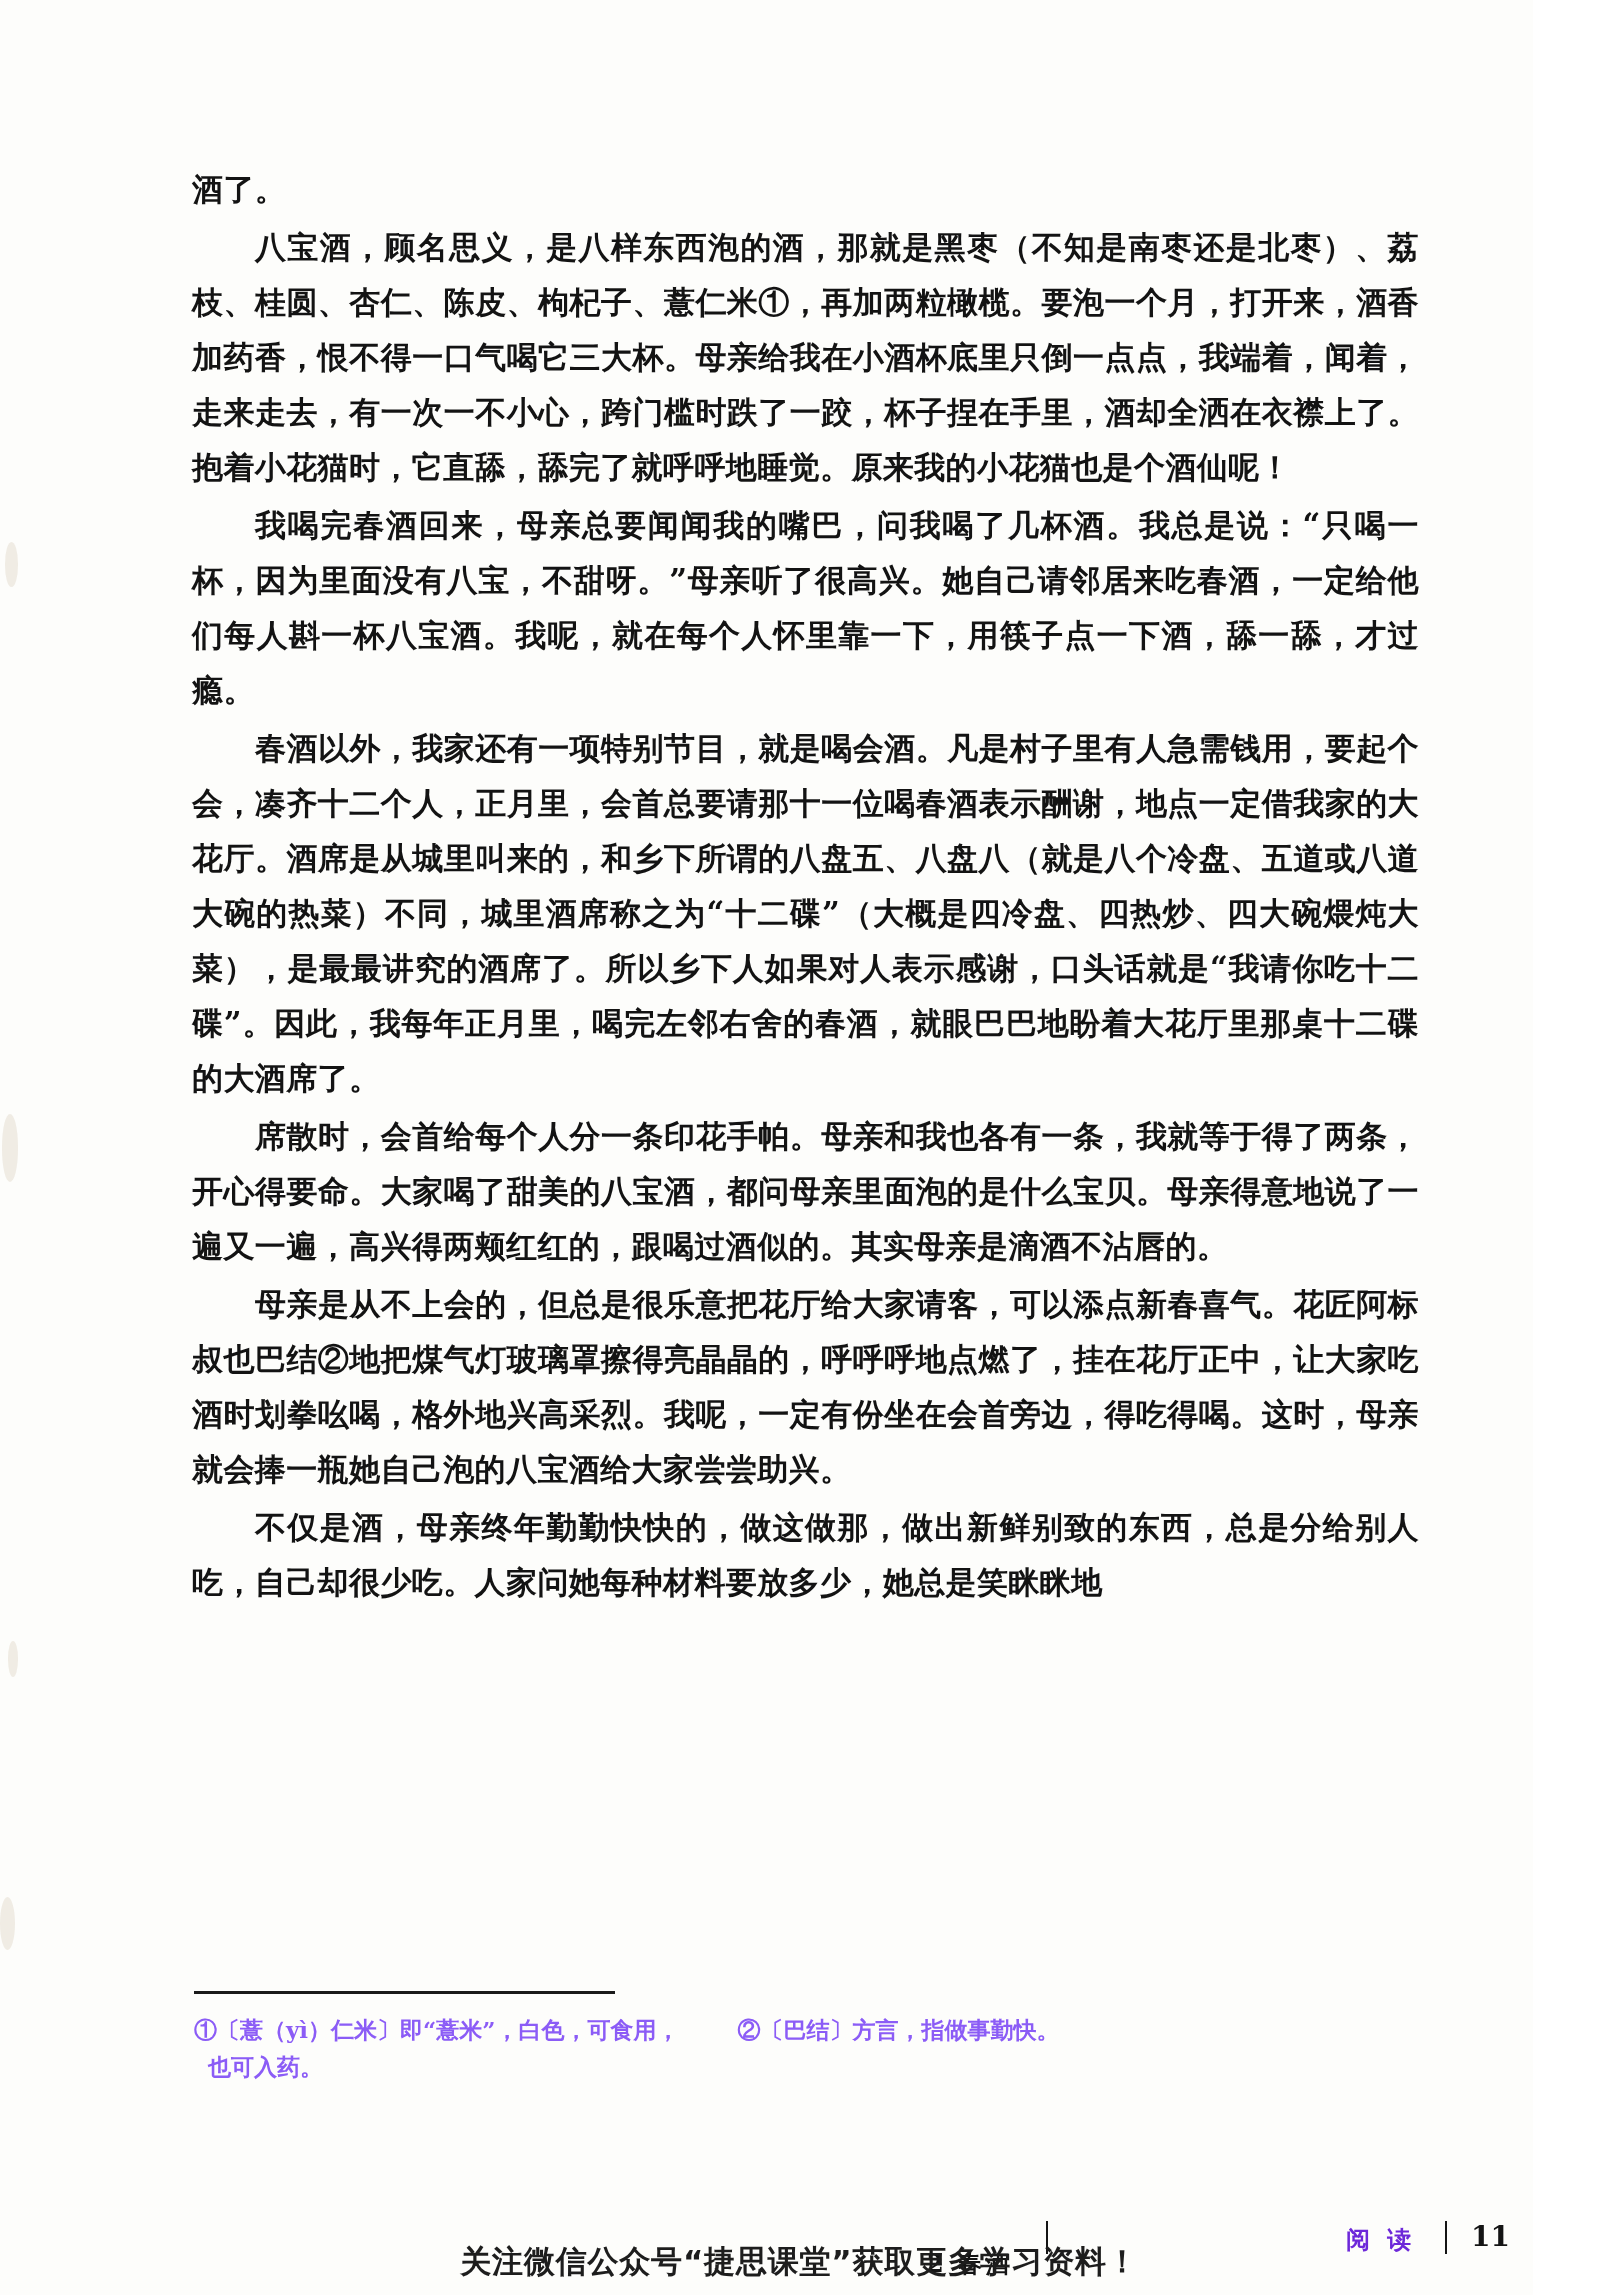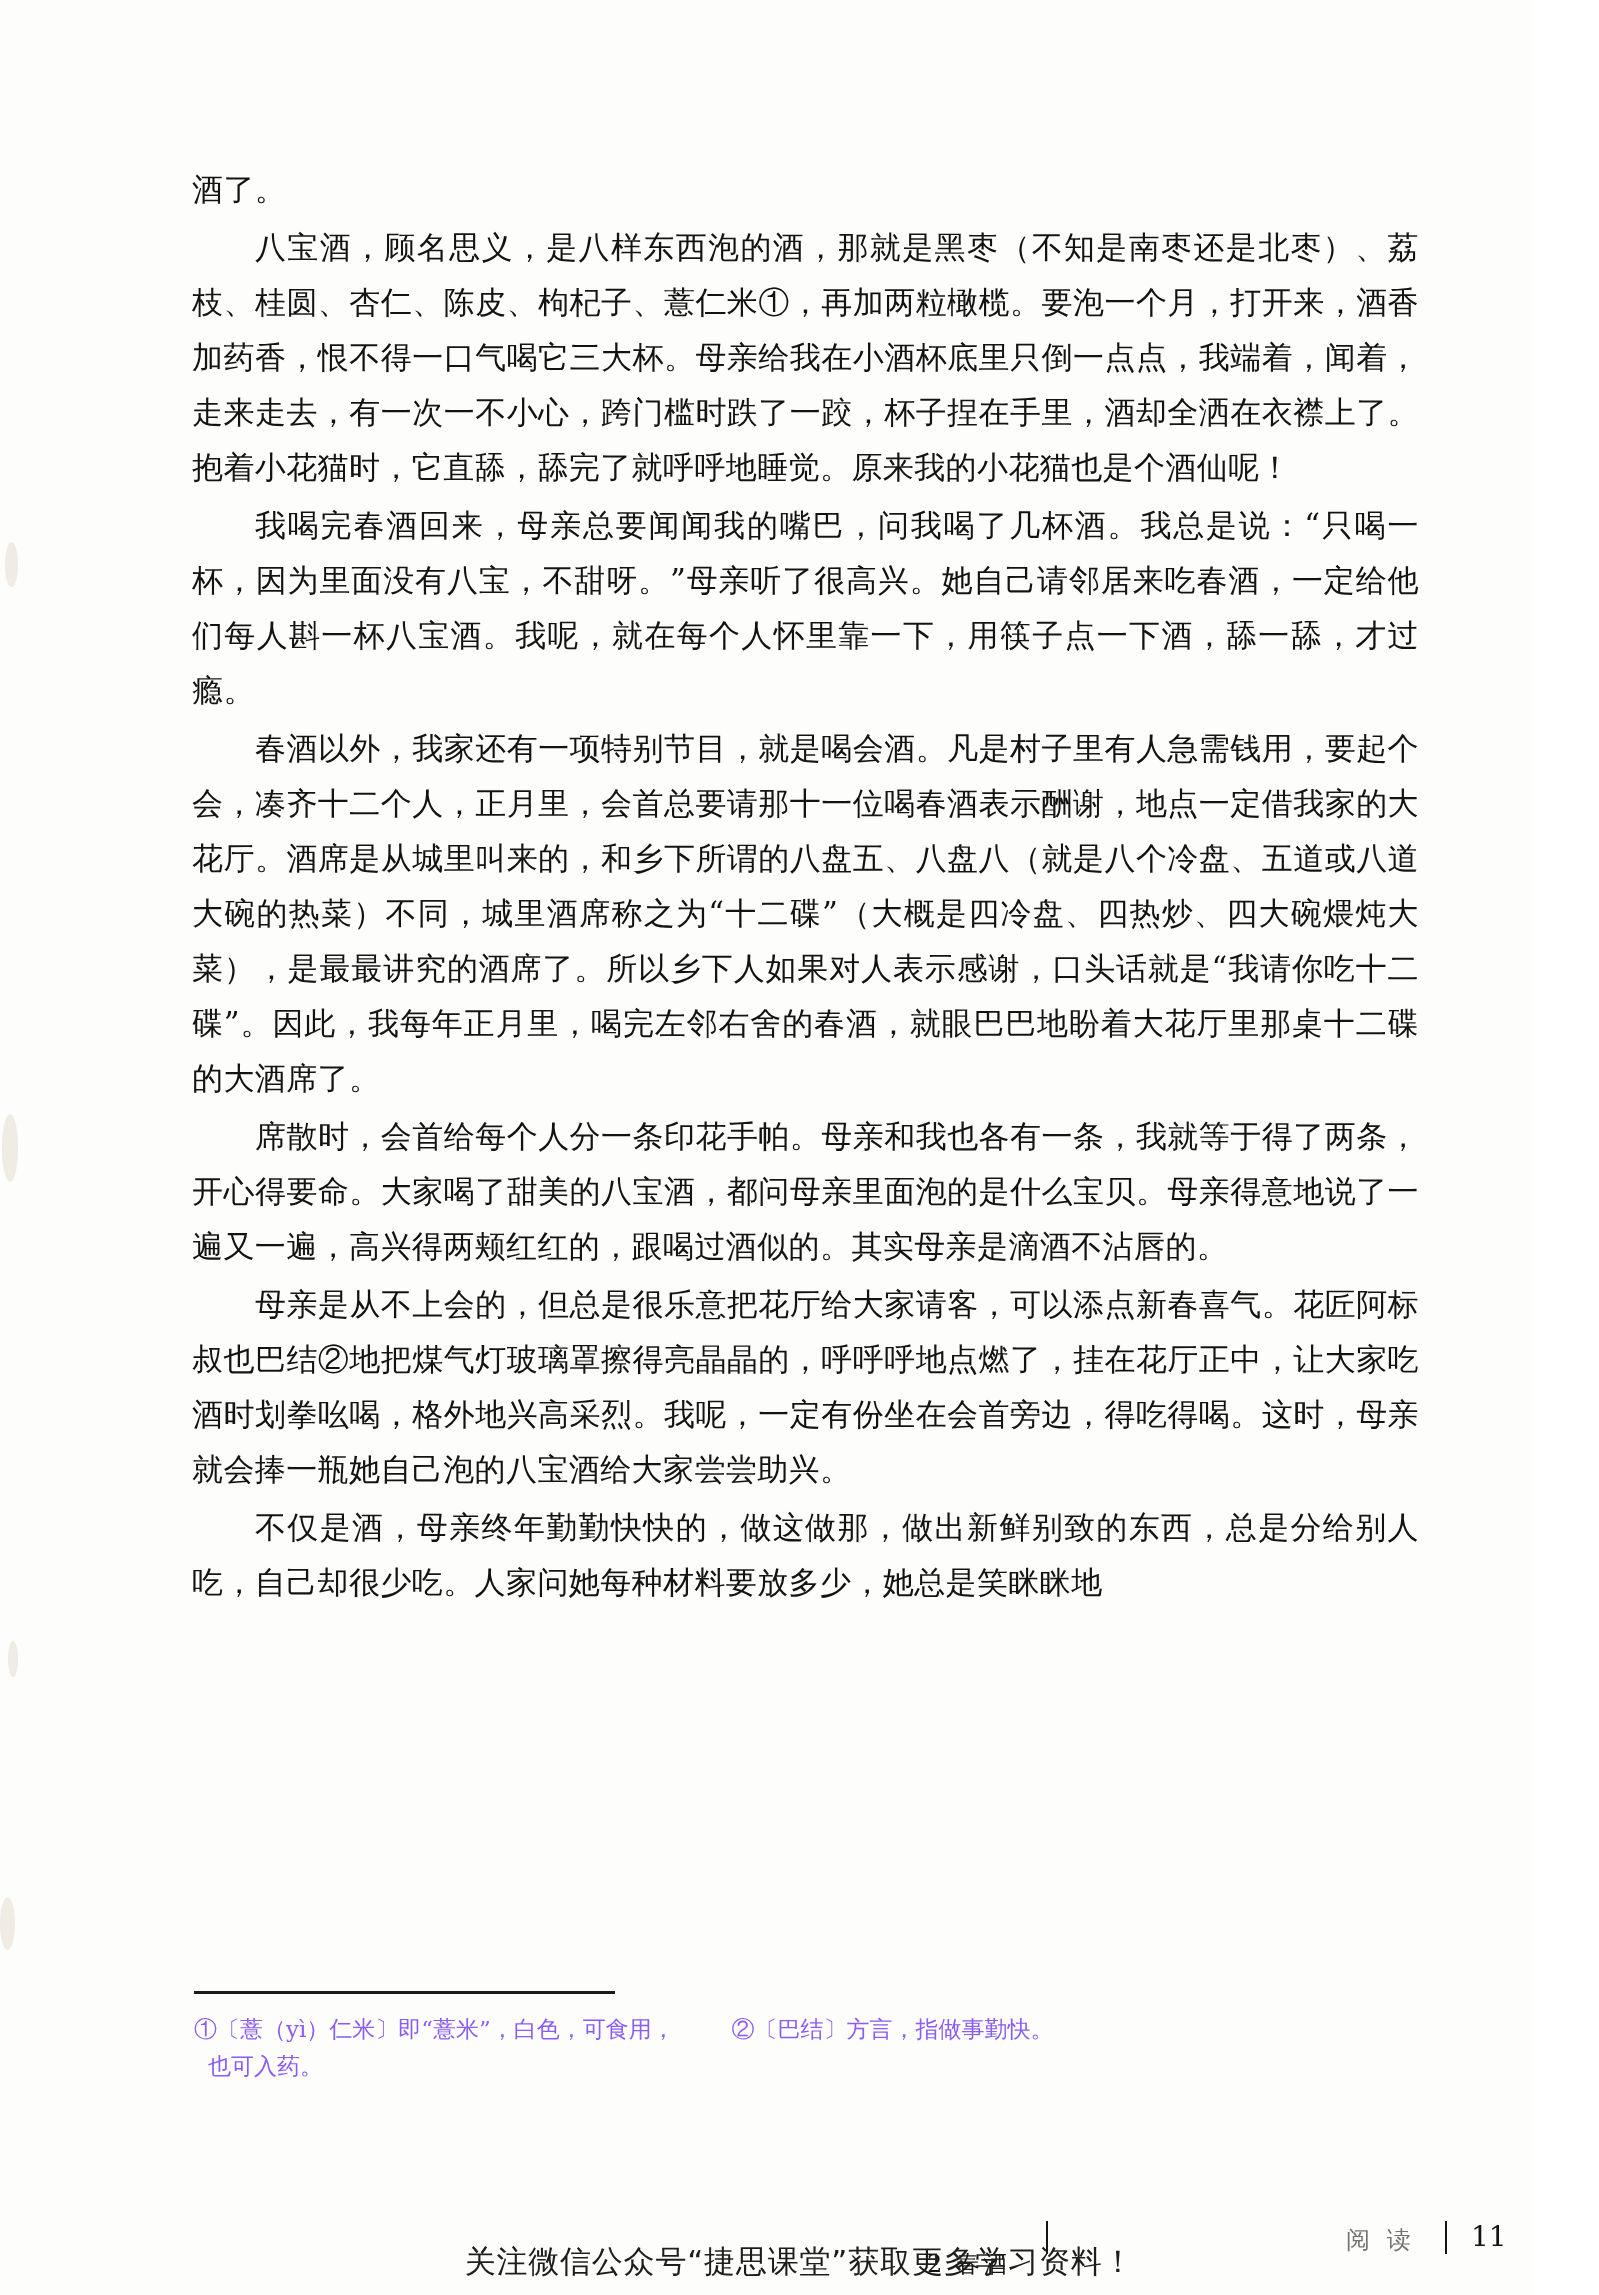--- a/index.html
+++ b/index.html
@@ -9,20 +9,21 @@
   }
   body {
     font-family: "DejaVu Serif", "Liberation Serif", serif;
   }
   .page {
     position: relative;
     width: 1533px;
     height: 2295px;
     background: #fdfdfb;
     overflow: hidden;
+    font-weight: bold;
   }
   
   .scan-blotch {
     position: absolute;
     background: #e6dfd2;
     opacity: 0.55;
     border-radius: 50%;
   }
   .b1 { left: 4.5px;  top: 542px;  width: 13.5px; height: 45px; }
   .b2 { left: 1.5px;  top: 1114px; width: 16.6px; height: 68px; }
@@ -100,21 +101,21 @@
     top: -3px;
     width: 2.3px;
     height: 33px;
     background: #141414;
   }
   .footer-section {
     position: absolute;
     left: 1346px;
     top: 0px;
     font-size: 24px;
-    color: #737373;
+    color: #6d28d9;
     letter-spacing: 4.5px;
   }
   .footer-sep2 {
     position: absolute;
     left: 1445px;
     top: -3px;
     width: 2.3px;
     height: 33px;
     background: #141414;
   }

